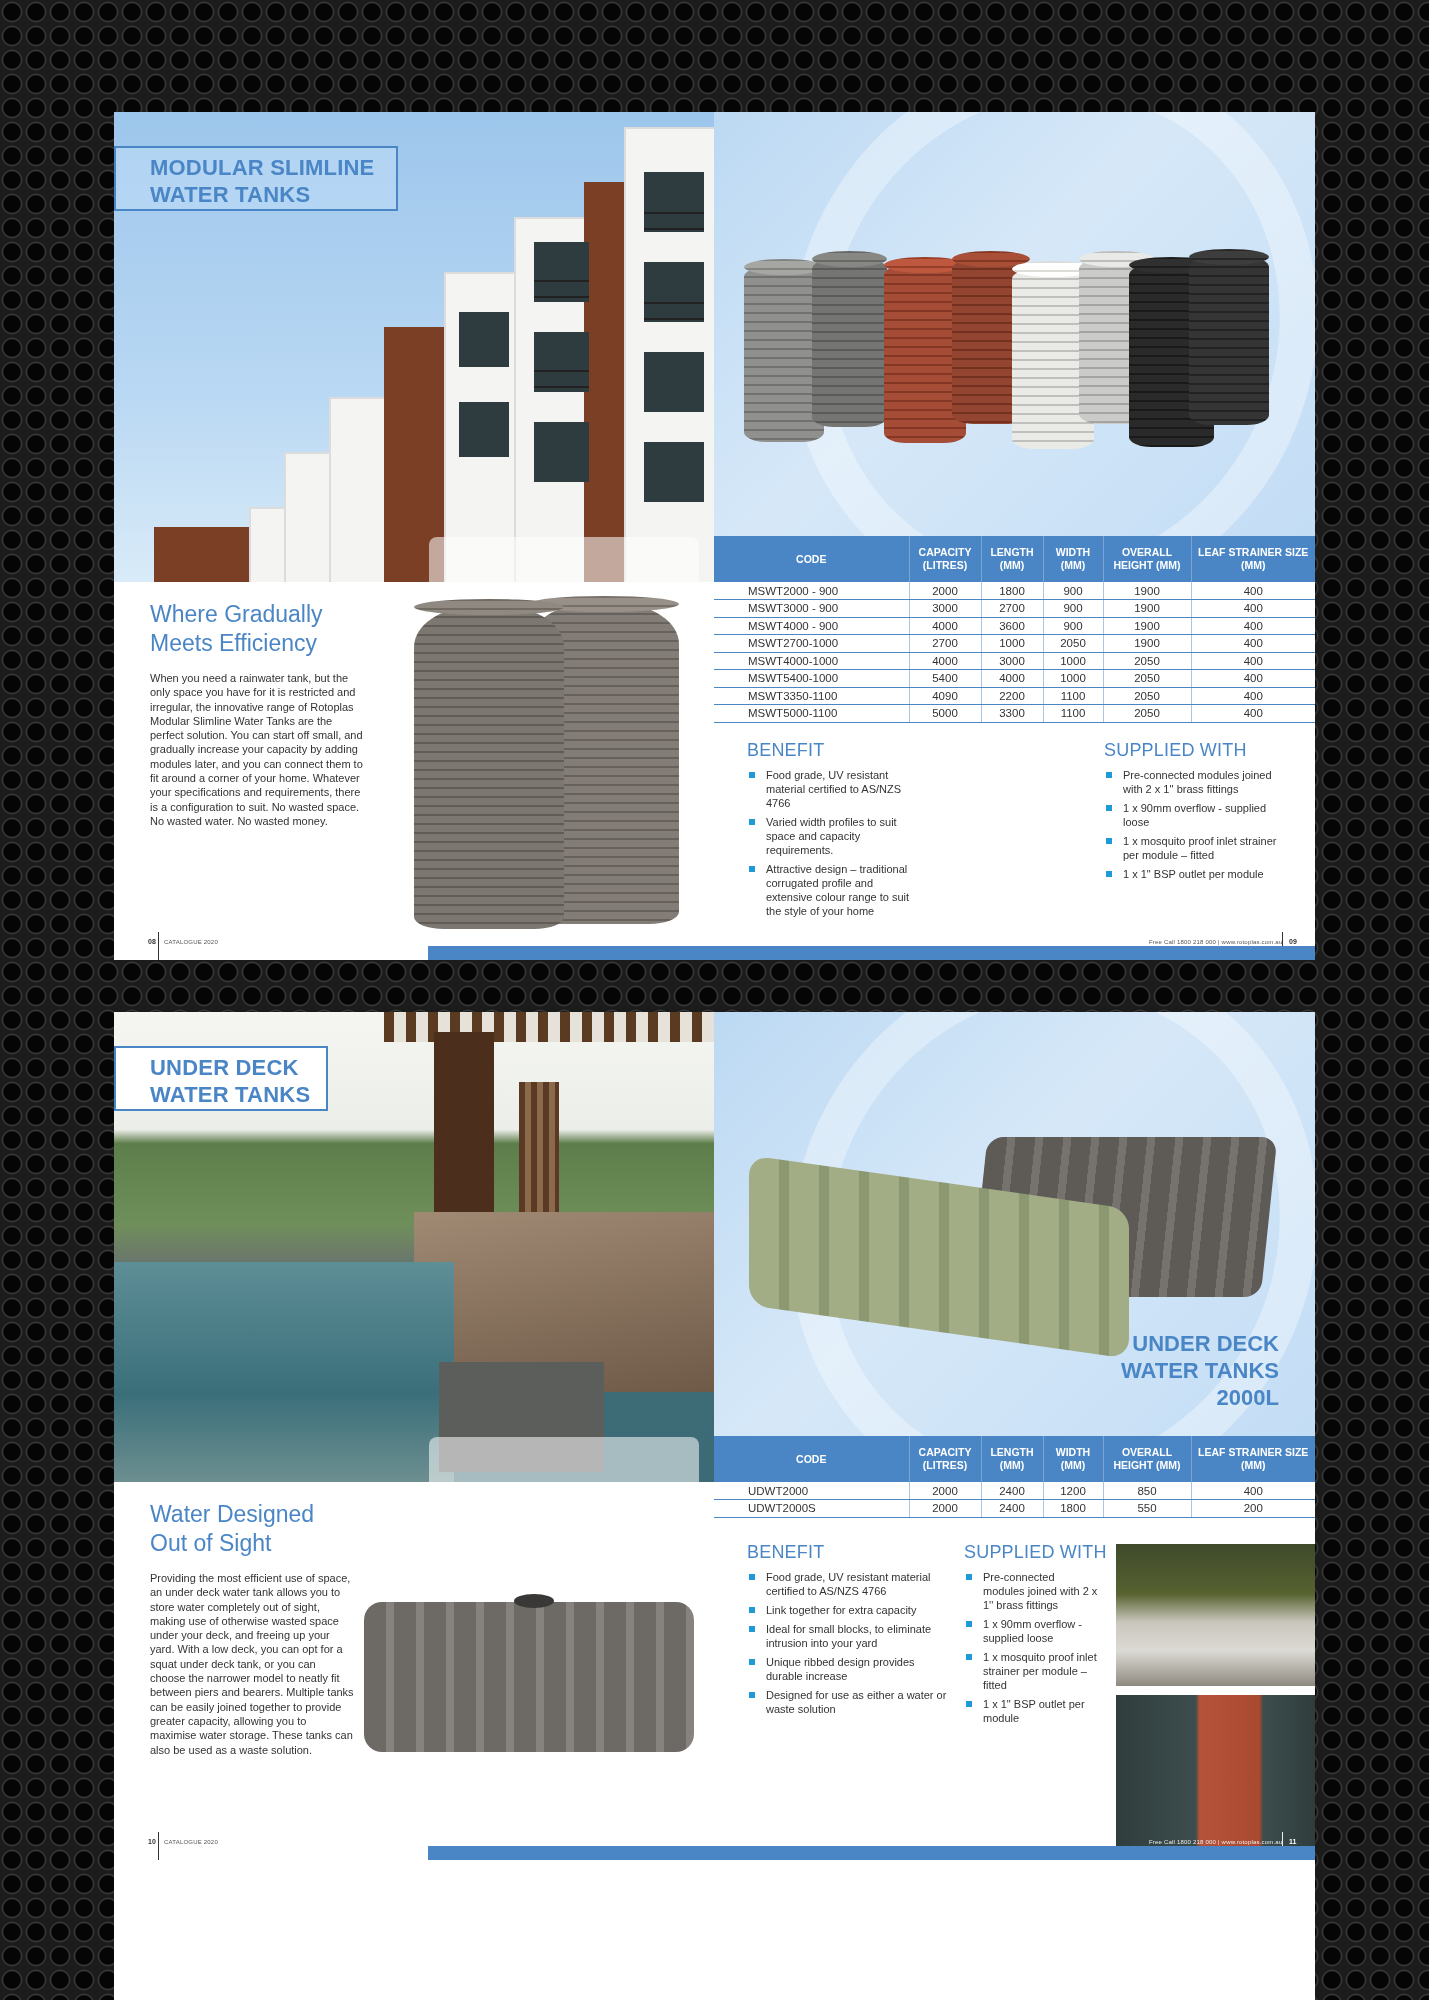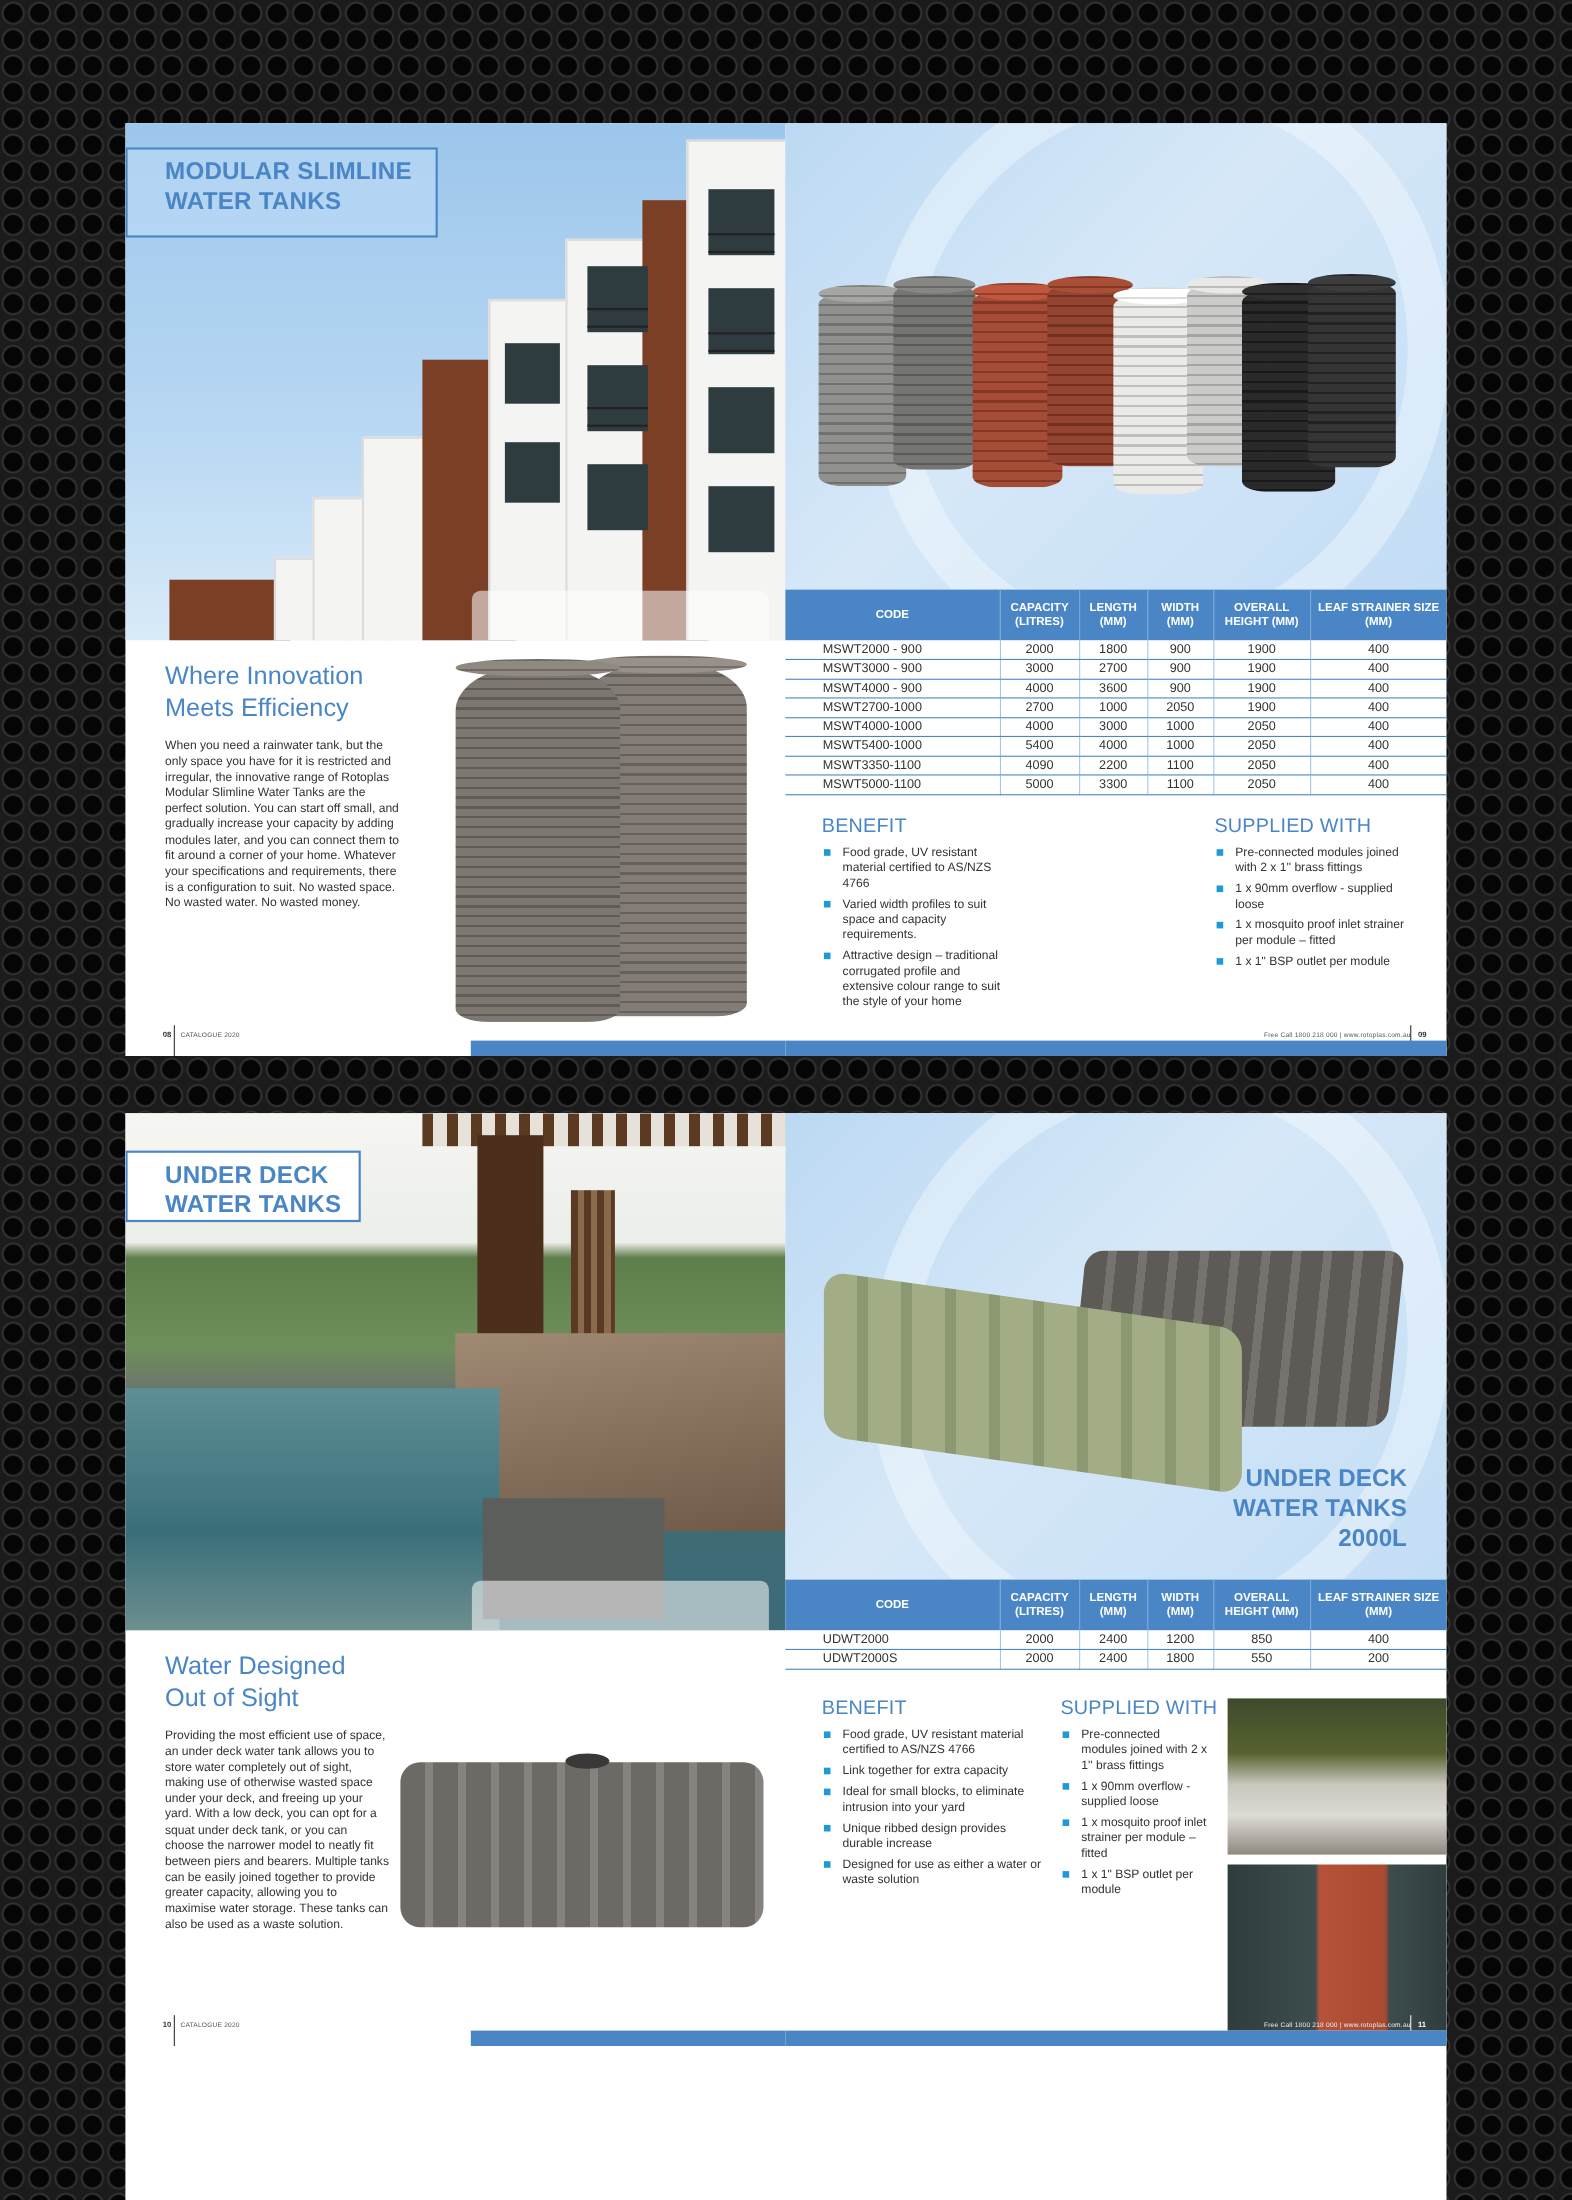--- a/index.html
+++ b/index.html
@@ -22,21 +22,21 @@
 .photo{position:absolute;left:0;top:0;width:600px;height:470px;overflow:hidden}
 .photo-sky{background:linear-gradient(180deg,#9dc6ec 0%,#b9d8f3 60%,#d9ebf8 100%)}
 .building{position:absolute}
 .bld-white{background:#f4f4f2;border:2px solid #dcdcdc}
 .bld-wood{background:#7b3f26}
 .bld-window{background:#2f3c3f}
 .rail{position:absolute;border-top:2px solid #222;border-bottom:2px solid #222}
 .photo-fade{position:absolute;left:315px;top:425px;width:270px;height:60px;background:rgba(255,255,255,.55);border-radius:8px 8px 0 0}
 
 .title-box{position:absolute;left:0;border:2px solid #4a86c6;padding:6px 12px 4px 34px;color:#4a86c6;font-weight:bold;font-size:22px;line-height:27px;letter-spacing:.2px}
-.s1 .title-box{top:22px;width:284px;height:82px;background:rgba(190,220,247,.6)}
+.s1 .title-box{top:34px;width:284px;height:65px;background:rgba(190,220,247,.6)}
 .s2 .title-box{top:34px;width:214px;height:65px;background:#fff}
 
 
 .banner{position:absolute;left:0;top:0;width:601px;height:424px;background:linear-gradient(135deg,#bcd9f3 0%,#d6e8f8 45%,#c3ddf5 100%);overflow:hidden}
 .swoosh{position:absolute;border-radius:50%;border:38px solid rgba(255,255,255,.35)}
 .tank{position:absolute;border-radius:22px/10px;background:repeating-linear-gradient(180deg,rgba(0,0,0,.18) 0 2px,rgba(255,255,255,.05) 2px 9px)}
 .tank::before{content:"";position:absolute;left:0;top:-8px;width:100%;height:16px;border-radius:50%;background:inherit;filter:brightness(1.15)}
 
 
 .spec{position:absolute;left:0;width:601px;border-collapse:collapse;font-size:11.5px;color:#333}
@@ -98,21 +98,21 @@
       <div class="rail" style="left:530px;top:190px;width:60px;height:18px"></div>
       <div class="photo-fade"></div>
     </div>
 
     <div class="title-box">
       <div>MODULAR SLIMLINE</div>
       <div>WATER TANKS</div>
     </div>
 
     <h2 class="intro-h" style="top:488px">
-      <div>Where Innovation</div>
+      <div>Where Gradually</div>
       <div>Meets Efficiency</div>
     </h2>
     <p class="intro-p" style="top:559px">When you need a rainwater tank, but the only space you have for it is restricted and irregular, the innovative range of Rotoplas Modular Slimline Water Tanks are the perfect solution. You can start off small, and gradually increase your capacity by adding modules later, and you can connect them to fit around a corner of your home. Whatever your specifications and requirements, there is a configuration to suit. No wasted space. No wasted water. No wasted money.</p>
 
     <div style="position:absolute;left:300px;top:487px;width:285px;height:340px">
       <div class="tank" style="left:115px;top:5px;width:150px;height:320px;background-color:#7d7670;border-radius:60px 60px 30px 30px/40px 40px 12px 12px"></div>
       <div class="tank" style="left:0;top:8px;width:150px;height:322px;background-color:#767069;border-radius:60px 60px 30px 30px/40px 40px 12px 12px"></div>
     </div>
 
     <div class="pgnum" style="left:34px;top:826px">08</div>

